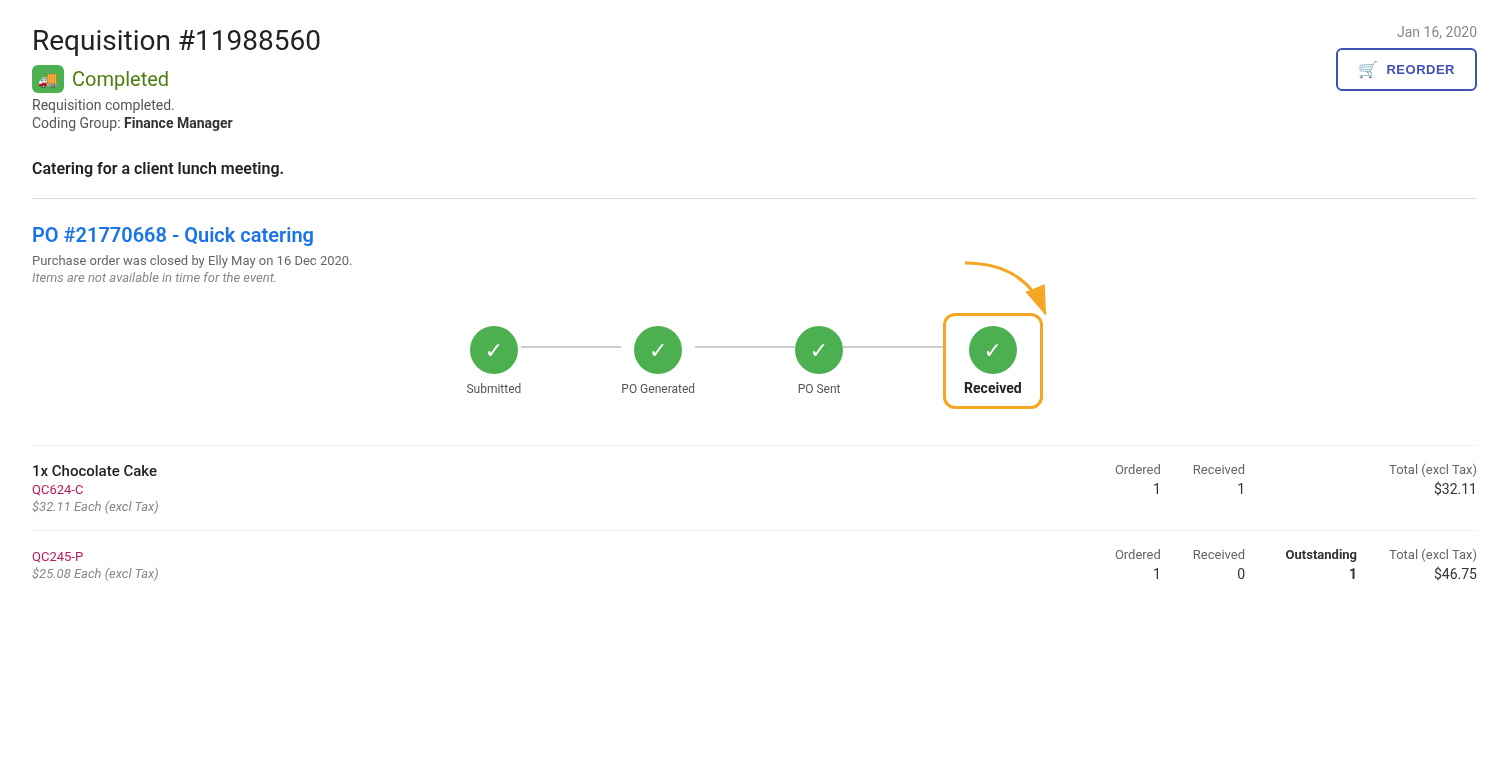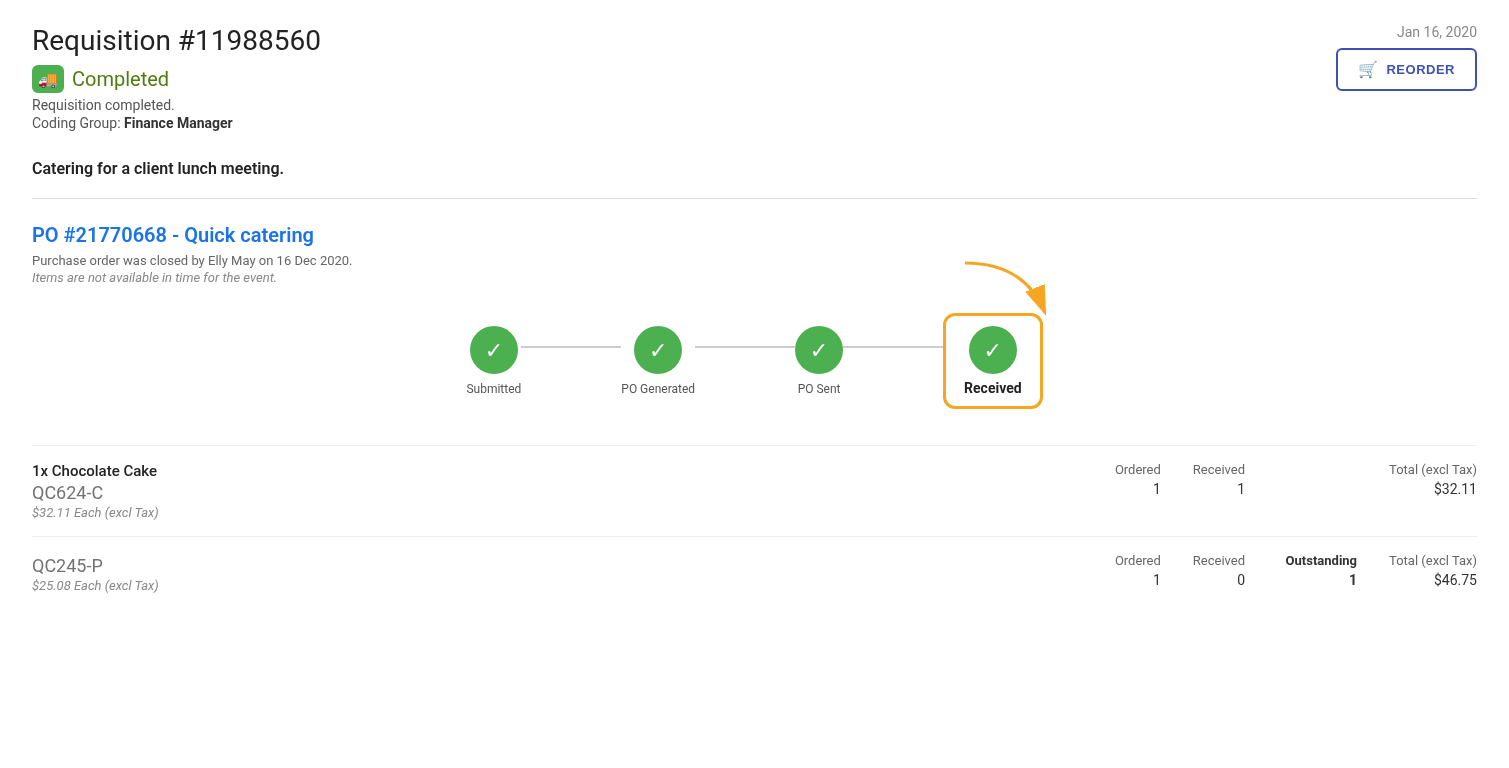--- a/index.html
+++ b/index.html
@@ -151,22 +151,22 @@
       padding: 16px 0;
       border-top: 1px solid #eee;
       align-items: start;
     }
     .item-name {
       font-size: 15px;
       font-weight: 500;
       color: #222;
     }
     .item-sku {
-      color: #737373;
-      font-size: 18px;
+      color: #be185d;
+      font-size: 13px;
       margin-top: 2px;
     }
     .item-price {
       color: #888;
       font-size: 13px;
       margin-top: 2px;
       font-style: italic;
     }
     .col-header {
       font-size: 13px;

